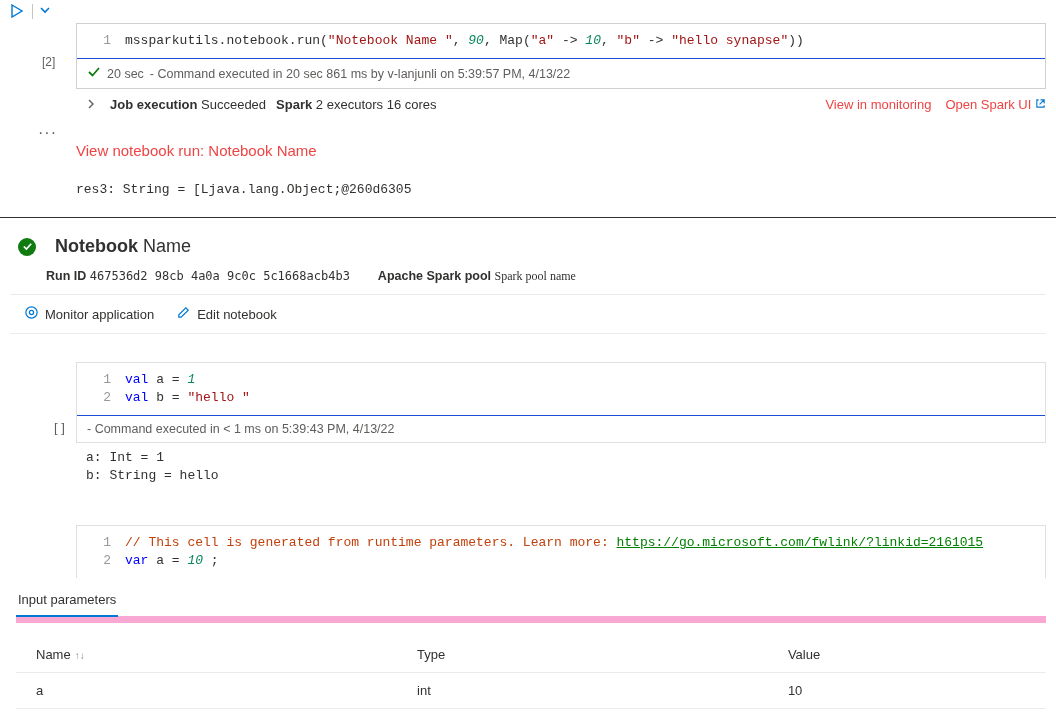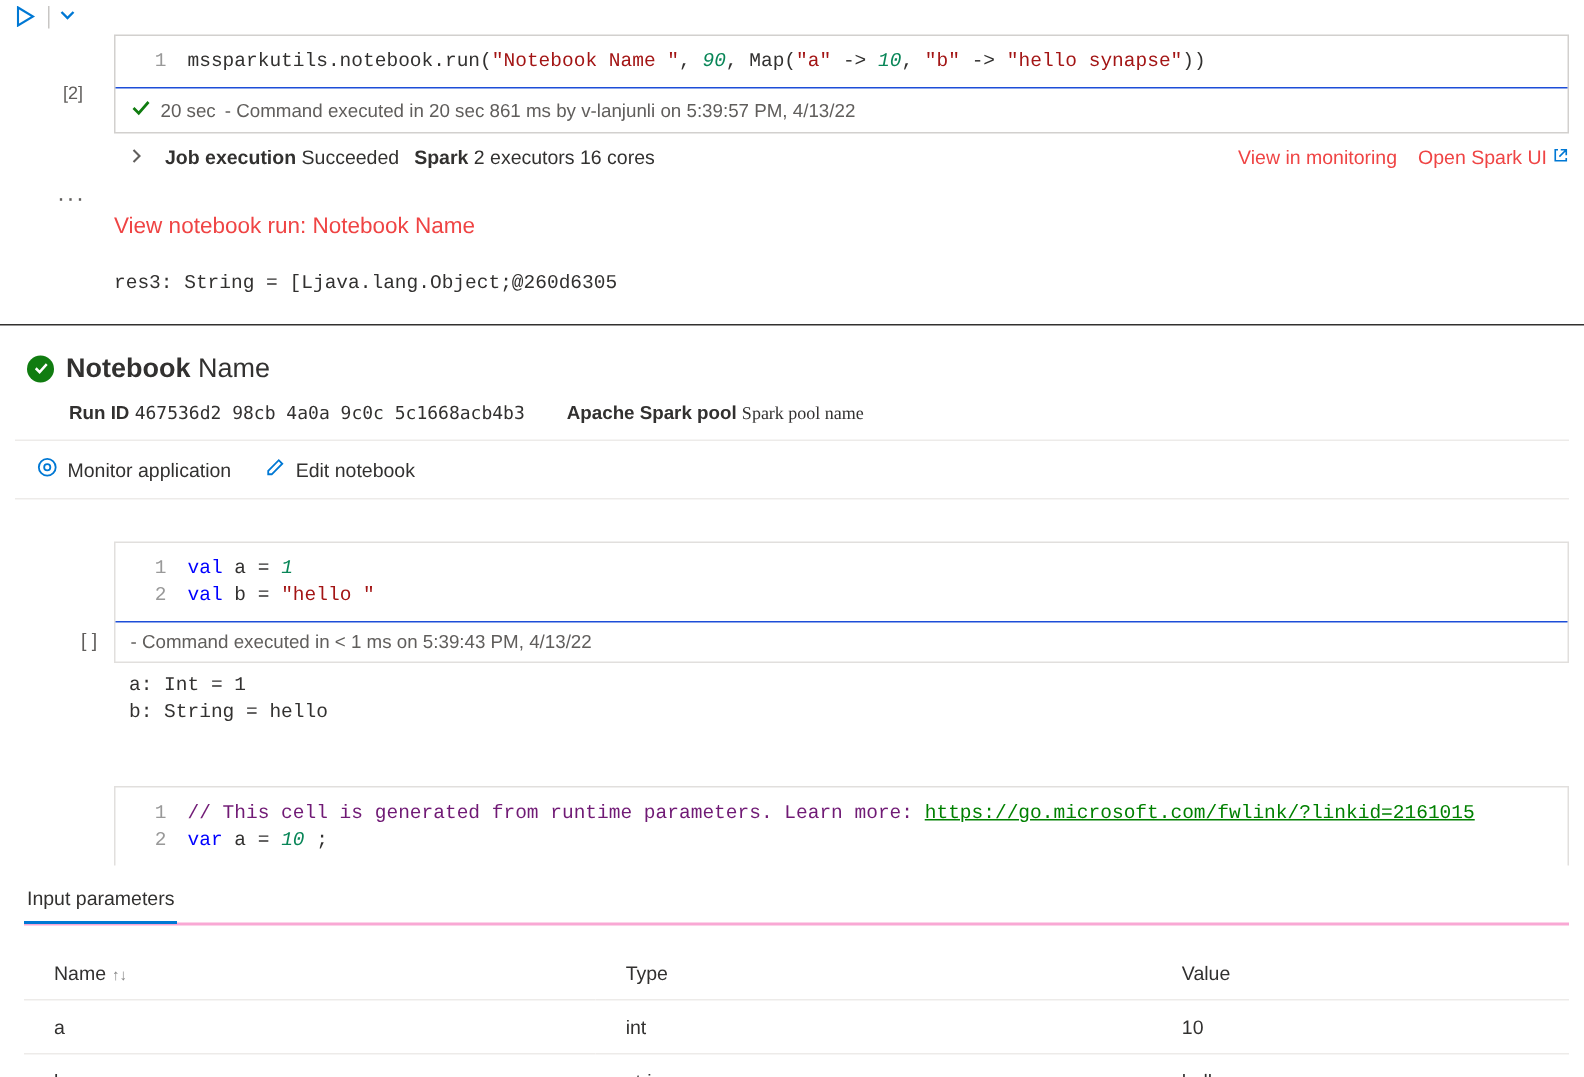--- a/index.html
+++ b/index.html
@@ -31,21 +31,21 @@
       text-align: right;
       color: #999;
       padding-right: 14px;
       user-select: none;
     }
     .code-gutter .ln { line-height: 18px; }
     .code-content { flex: 1; line-height: 18px; }
     .tok-str { color: #a31515; }
     .tok-num { color: #098658; font-style: italic; }
     .tok-key { color: #0000ff; }
-    .tok-comment { color: #701a75; }
+    .tok-comment { color: #c2410c; }
     .tok-link { color: #008000; text-decoration: underline; }
 
     .cell-status-row {
       display: flex;
       align-items: center;
       border-top: 1px solid #1d4ed8;
       padding: 6px 10px;
       font-size: 12.5px;
       color: #605e5c;
       gap: 6px;
@@ -67,21 +67,21 @@
     .ext-icon { font-size: 11px; }
 
     .more-dots { position: absolute; left: 38px; color: #605e5c; font-size: 16px; letter-spacing: 1px; }
     .output-section { padding: 4px 10px 12px 76px; position: relative; }
     .output-line { line-height: 22px; margin-top: 16px; }
 
     .divider { border-top: 1px solid #323130; margin: 4px 0 12px 0; }
 
     
     .nb-header { padding: 6px 10px 0 18px; }
-    .nb-title-row { display: flex; align-items: center; gap: 8px; }
+    .nb-title-row { display: flex; align-items: center; gap: 19px; }
     .success-circle {
       width: 18px; height: 18px; border-radius: 50%;
       background: #107c10; display: flex; align-items: center; justify-content: center;
     }
     .success-circle svg { width: 11px; height: 11px; }
     .nb-title { font-size: 18px; }
     .nb-meta-row { display: flex; gap: 28px; padding: 12px 0 10px 28px; font-size: 12.5px; align-items:baseline;}
     .meta-label { font-weight: 600; }
     .meta-val { font-family: "Segoe UI"; font-size:12px;}
     .meta-val-mono { font-family: Consolas, monospace; font-size:12px; }
@@ -103,21 +103,21 @@
 
     
     .params-section { padding: 14px 10px 0 16px; }
     .tab-active {
       display: inline-block;
       font-size: 13px;
       padding: 0 2px 8px 2px;
       border-bottom: 2px solid #0078d4;
       margin-bottom: -1px;
     }
-    .tab-underline { border-bottom: 2px solid #f9a8d4; }
+    .tab-underline { border-bottom: 7px solid #f9a8d4; }
     .params-table { width: 100%; border-collapse: collapse; margin-top: 14px; }
     .params-table th {
       text-align: left; font-weight: 400; font-size: 13px;
       padding: 10px 10px 10px 20px; border-bottom: 1px solid #edebe9;
     }
     .params-table th:first-child { font-weight: 400; }
     .sort-icon { font-size: 10px; color: #888; margin-left: 4px;}
     .params-table td {
       padding: 10px 10px 10px 20px;
       border-bottom: 1px solid #edebe9;

